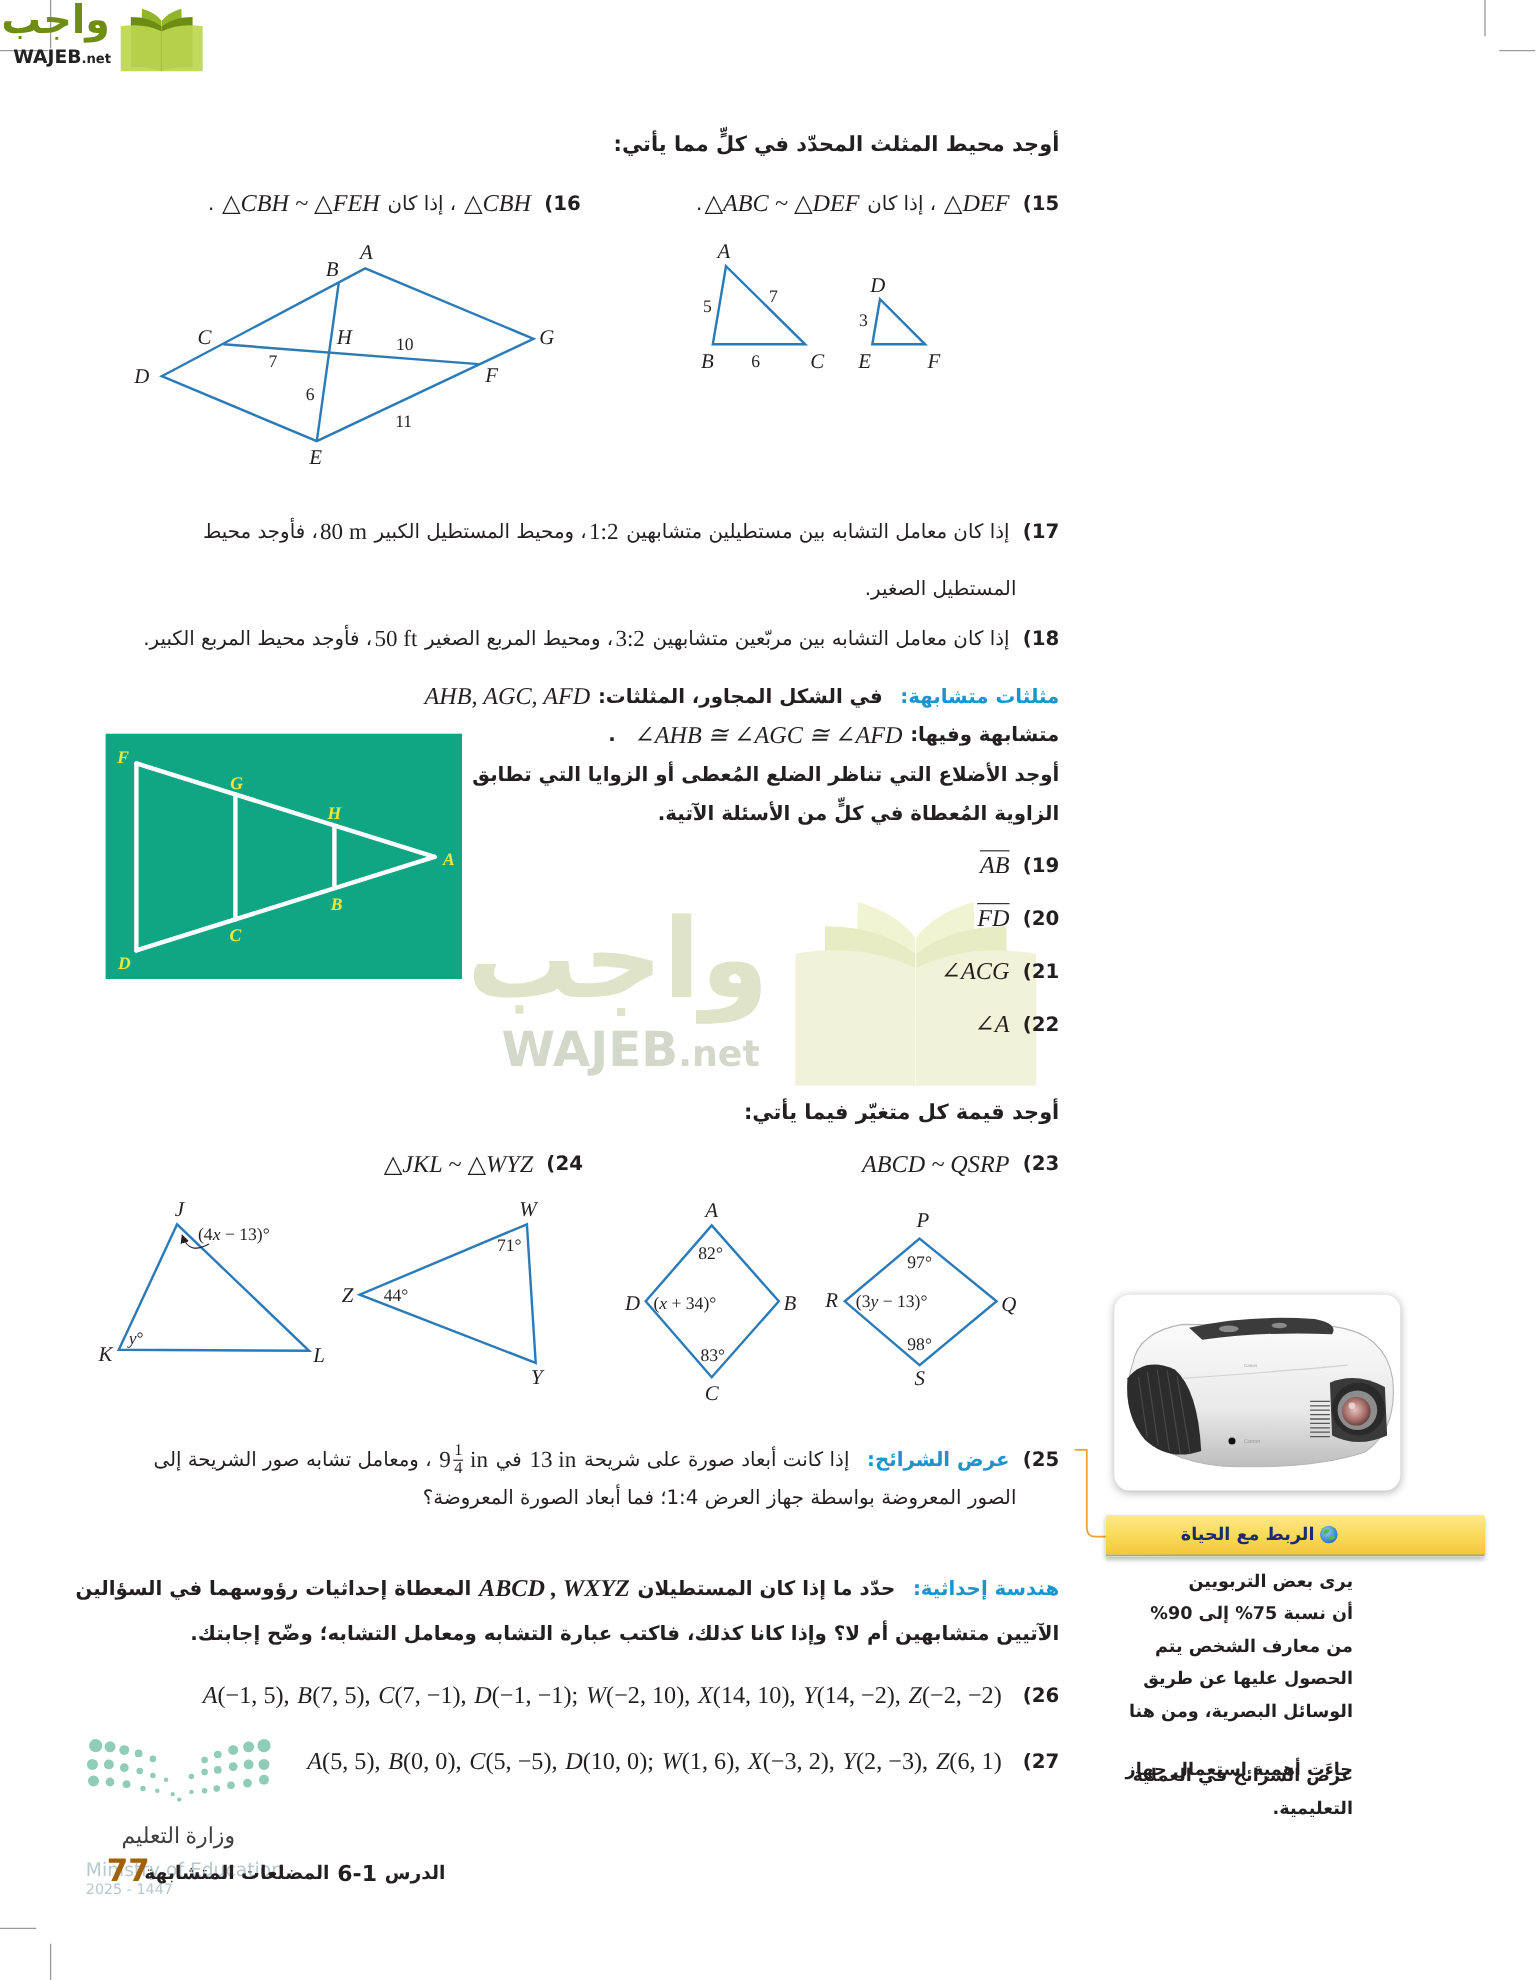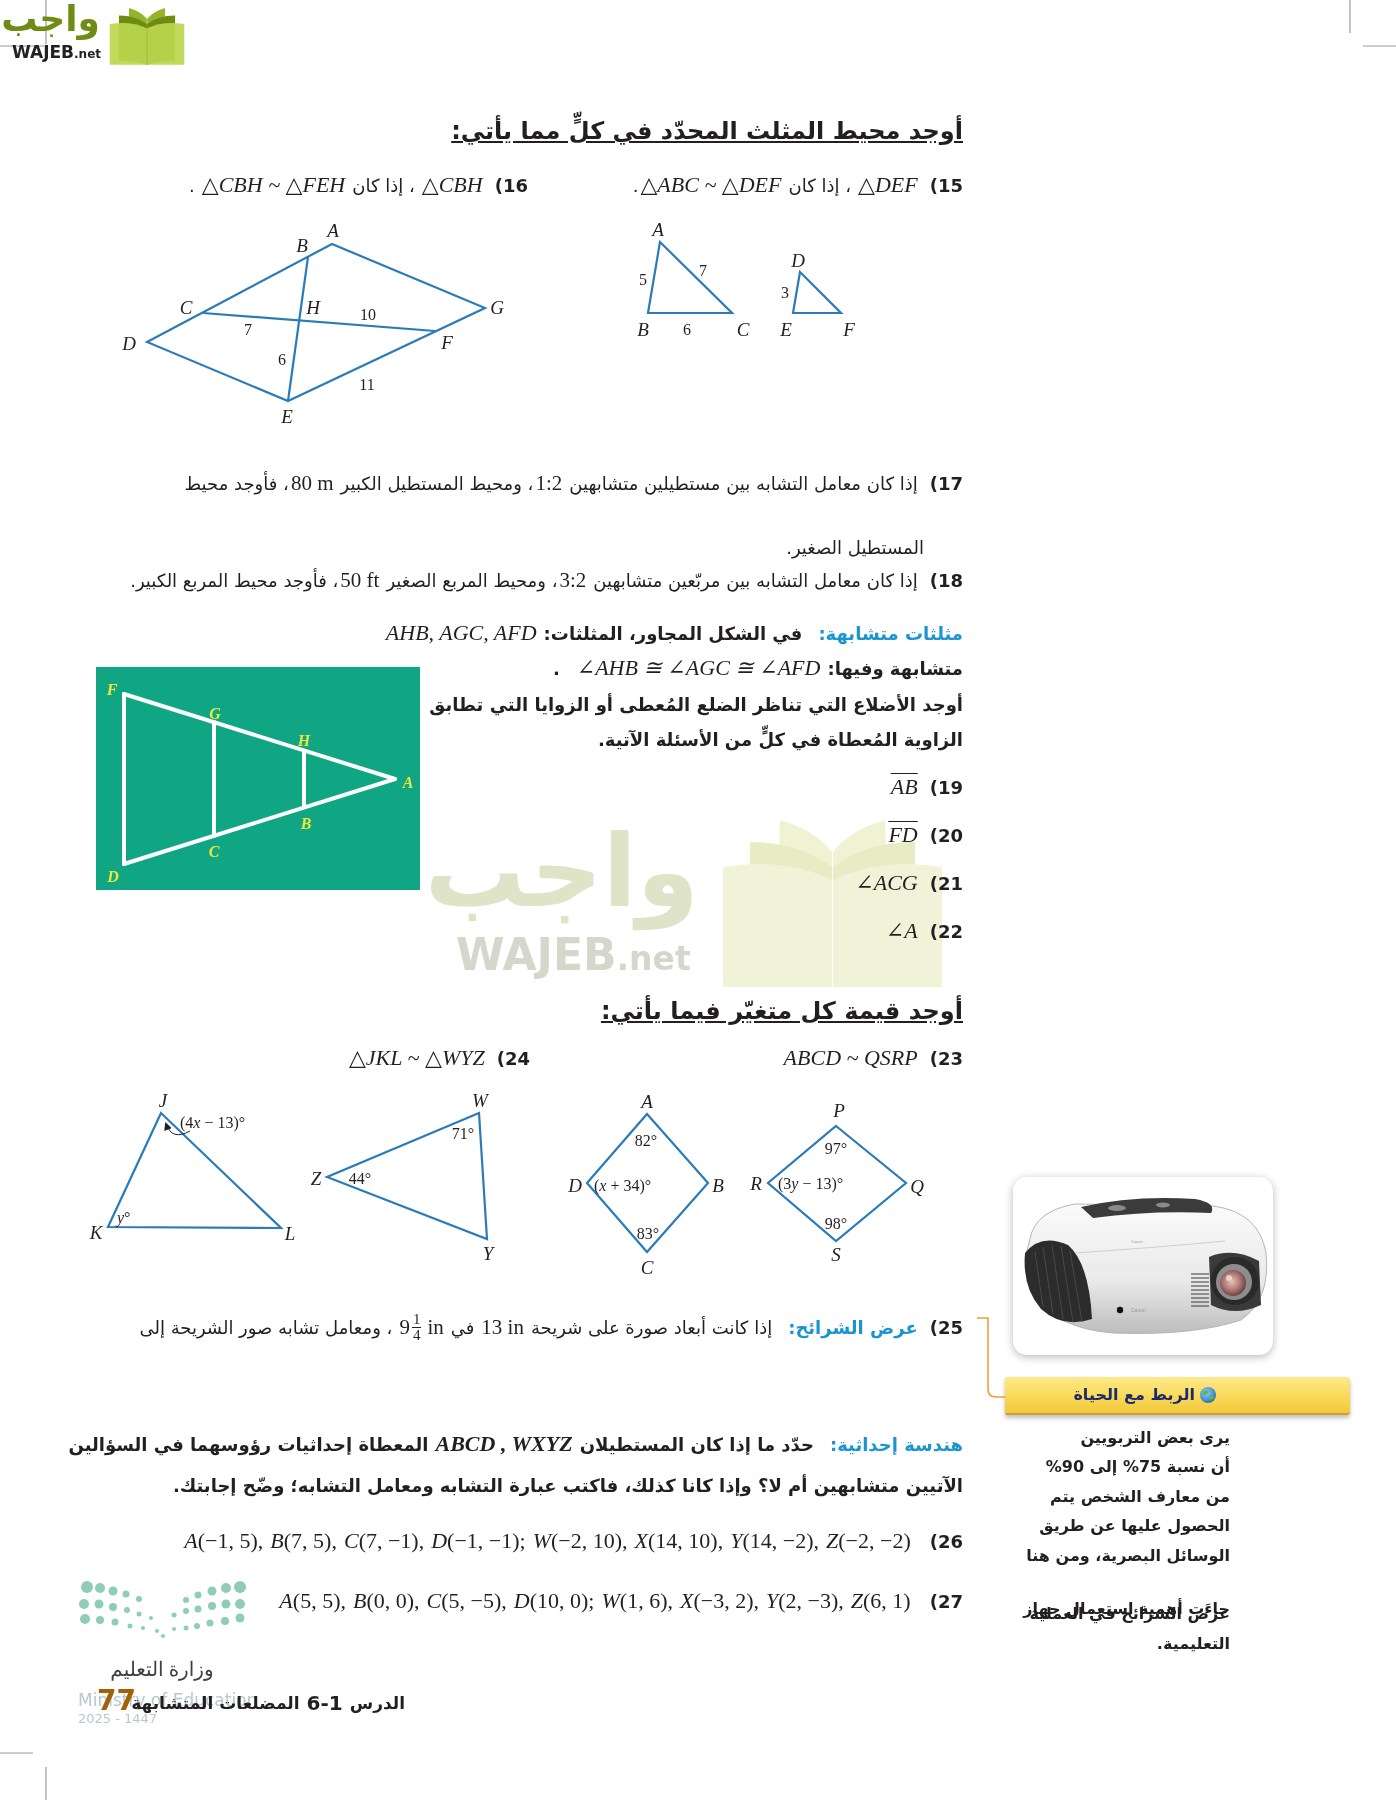--- a/index.html
+++ b/index.html
@@ -9,21 +9,21 @@
     font-family: "DejaVu Sans", sans-serif;
   }
   .abs { position: absolute; }
   .ln {
     position: absolute; display: flex; flex-direction: row; direction: rtl;
     align-items: center; white-space: nowrap; height: 30px;
   }
   .ln > * { margin-left: 7px; }
   .ar { font-family: "DejaVu Sans", sans-serif; font-size: 18px; unicode-bidi: isolate; direction: rtl; }
   .b { font-weight: bold; }
-  .hd { font-size: 24px; font-weight: bold; text-decoration: underline; }
+  .hd { font-size: 19px; font-weight: bold; }
   .n { font-family: "DejaVu Sans", sans-serif; font-weight: bold; font-size: 18px; direction: rtl; unicode-bidi: isolate; margin-left: 12px !important; }
   .m { font-family: "Liberation Serif", "DejaVu Serif", serif; font-style: italic; font-size: 22px; direction: ltr; unicode-bidi: isolate; }
   .mb { font-weight: bold; }
   .mu { font-family: "Liberation Serif", "DejaVu Serif", serif; font-size: 21px; direction: ltr; unicode-bidi: isolate; }
   .lbl { color: #1b95d0; font-weight: bold; font-size: 18px; font-family: "DejaVu Sans", sans-serif; margin-left: 16px !important; }
   .ov { text-decoration: overline; text-decoration-thickness: 1px; margin-left: 48px; }
   .dim2 { display: inline-flex; align-items: center; direction: ltr; unicode-bidi: isolate; font-family: "Liberation Serif", serif; font-size: 21px; }
   .frac { display: inline-flex; flex-direction: column; align-items: center; font-size: 15px; line-height: 15px; margin: 0 2px; }
   .frac .top { border-bottom: 1px solid #231f20; padding: 0 1px; }
   .coords { display: inline-flex; direction: ltr; unicode-bidi: isolate; font-family: "Liberation Serif", serif; font-size: 22px; }
@@ -159,21 +159,21 @@
   </svg>
 
   <div class="ln" style="right:433px;top:468px;">
     <span class="n">17)</span>
     <span class="ar">إذا كان معامل التشابه بين مستطيلين متشابهين</span>
     <span class="mu" style="margin-left:2px;">1:2</span>
     <span class="ar">، ومحيط المستطيل الكبير</span>
     <span class="mu" style="margin-left:2px;">80 m</span>
     <span class="ar">، فأوجد محيط</span>
   </div>
-  <div class="ln" style="right:472px;top:532px;">
+  <div class="ln" style="right:472px;top:520px;">
     <span class="ar">المستطيل الصغير.</span>
   </div>
 
   <div class="ln" style="right:433px;top:565px;">
     <span class="n">18)</span>
     <span class="ar">إذا كان معامل التشابه بين مربّعين متشابهين</span>
     <span class="mu" style="margin-left:2px;">3:2</span>
     <span class="ar">، ومحيط المربع الصغير</span>
     <span class="mu" style="margin-left:2px;">50 ft</span>
     <span class="ar">، فأوجد محيط المربع الكبير.</span>
@@ -297,20 +297,23 @@
     <span class="ar">في</span>
     <span class="dim2">
       <span>9</span>
       <span class="frac">
         <span class="top">1</span>
         <span>4</span>
       </span>
       <span style="margin-left:4px;">in</span>
     </span>
     <span class="ar">، ومعامل تشابه صور الشريحة إلى</span>
+  </div>
+  <div class="ln" style="right:472px;top:1346px;">
+    <span class="ar">الصور المعروضة بواسطة جهاز العرض 1:4؛ فما أبعاد الصورة المعروضة؟</span>
   </div>
 
   <div class="proj-box">
     <svg width="260" height="178" viewBox="0 0 260 178">
       <defs>
         <linearGradient id="bodyGrad" x1="0" y1="0" x2="0" y2="1">
           <stop offset="0" stop-color="#fbfbfb"></stop>
           <stop offset="0.6" stop-color="#e9e9e9"></stop>
           <stop offset="1" stop-color="#bdbdbd"></stop>
         </linearGradient>

